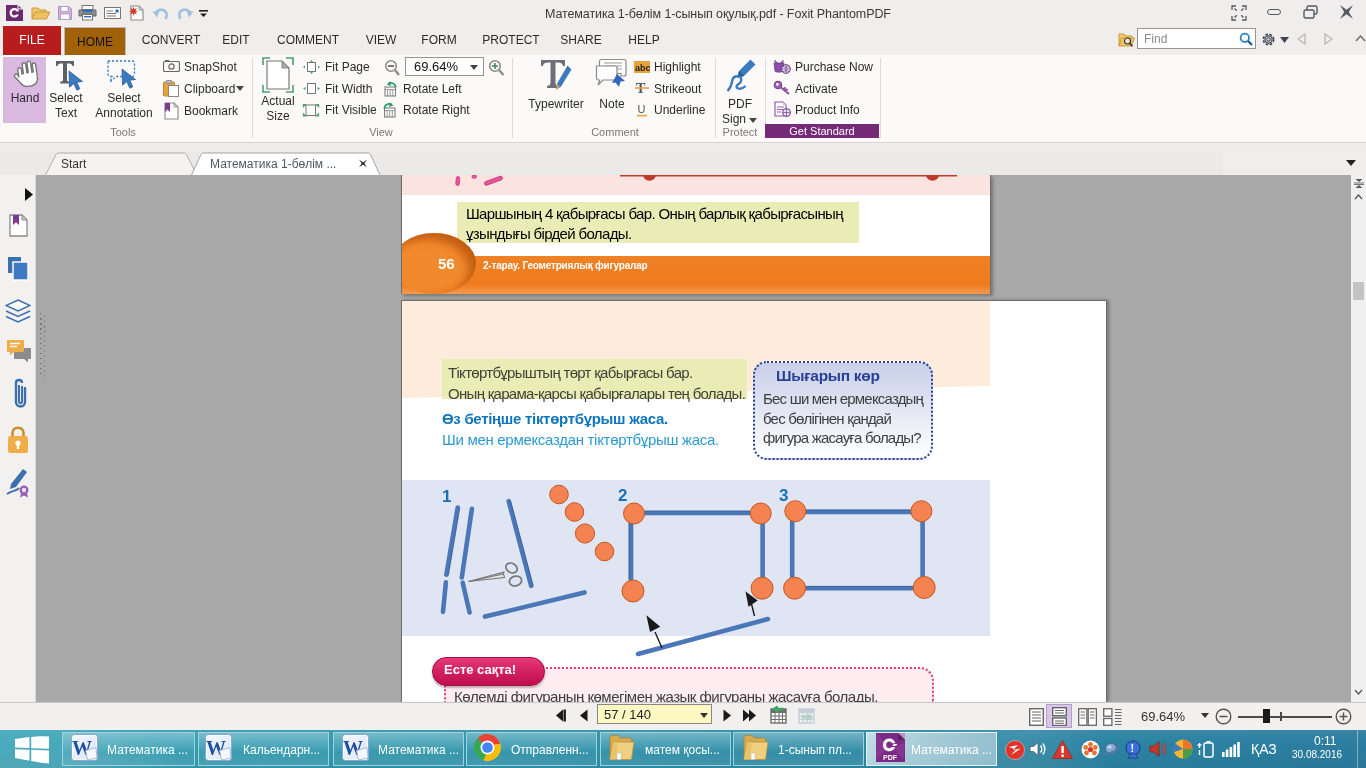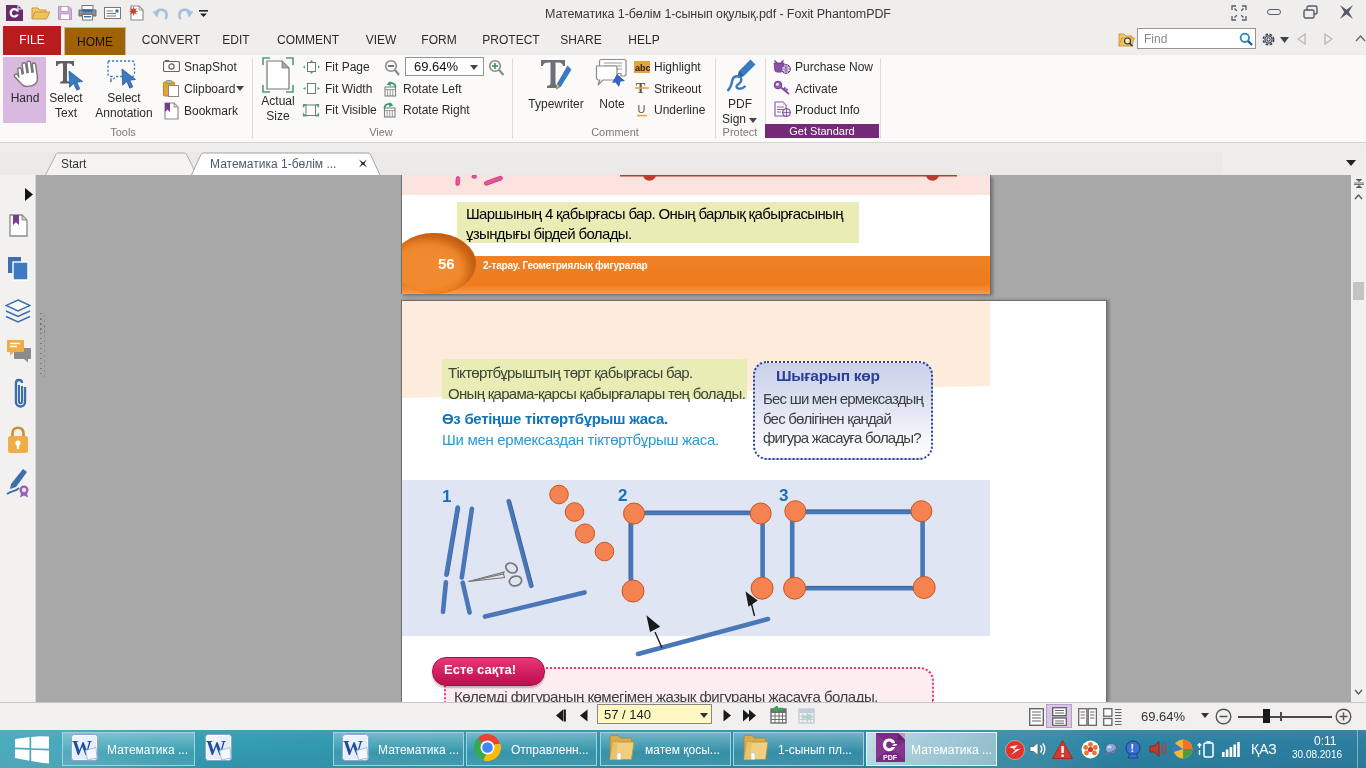--- a/index.html
+++ b/index.html
@@ -563,20 +563,23 @@
     <div class="abs" style="left:0;top:0;width:1366px;height:38px;background:linear-gradient(180deg,rgba(255,255,255,0.06),rgba(0,0,0,0) 35%,rgba(0,0,0,0.05) 100%),radial-gradient(ellipse 230px 150px at 30px 70px,rgba(255,255,255,0.20),rgba(255,255,255,0) 70%),radial-gradient(ellipse 180px 260px at 1010px 90px,rgba(255,255,255,0.15),rgba(255,255,255,0) 60%);"></div>
     <svg class="abs" style="left:15px;top:6px;" width="34" height="27" viewBox="0 0 34 27" transform="skewY(2)">
       <path d="M0 3.5 L14.5 1.2 L14.5 12.2 L0 12.2 Z" fill="#fff"></path>
       <path d="M16.2 1 L34 -1.5 L34 12.2 L16.2 12.2 Z" fill="#fff"></path>
       <path d="M0 13.8 L14.5 13.8 L14.5 24.8 L0 22.5 Z" fill="#fff"></path>
       <path d="M16.2 13.8 L34 13.8 L34 27.5 L16.2 25 Z" fill="#fff"></path>
     </svg>
     <div class="tbtn" style="left:62px;width:133px;">
         <div class="tbtn-txt">Математика ...</div>
       </div>
+    <div class="tbtn" style="left:198px;width:131px;">
+        <div class="tbtn-txt">Кальендарн...</div>
+      </div>
     <div class="tbtn" style="left:333px;width:131px;">
         <div class="tbtn-txt">Математика ...</div>
       </div>
     <div class="tbtn" style="left:466px;width:131px;padding-left:17px;">
         <div class="tbtn-txt">Отправленн...</div>
       </div>
     <div class="tbtn" style="left:600px;width:131px;">
         <div class="tbtn-txt">матем қосы...</div>
       </div>
     <div class="tbtn" style="left:733px;width:131px;">

